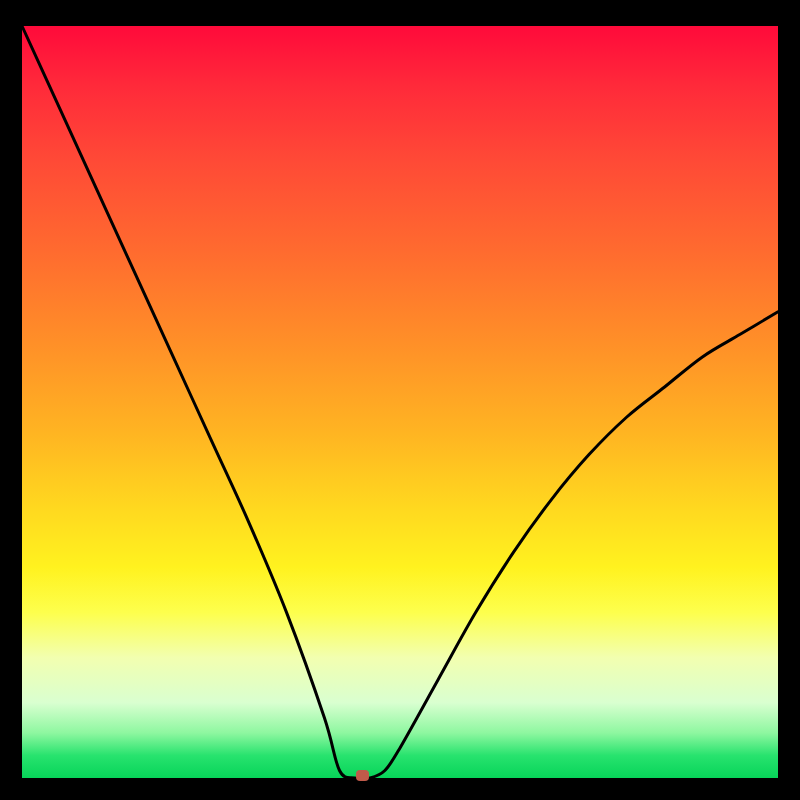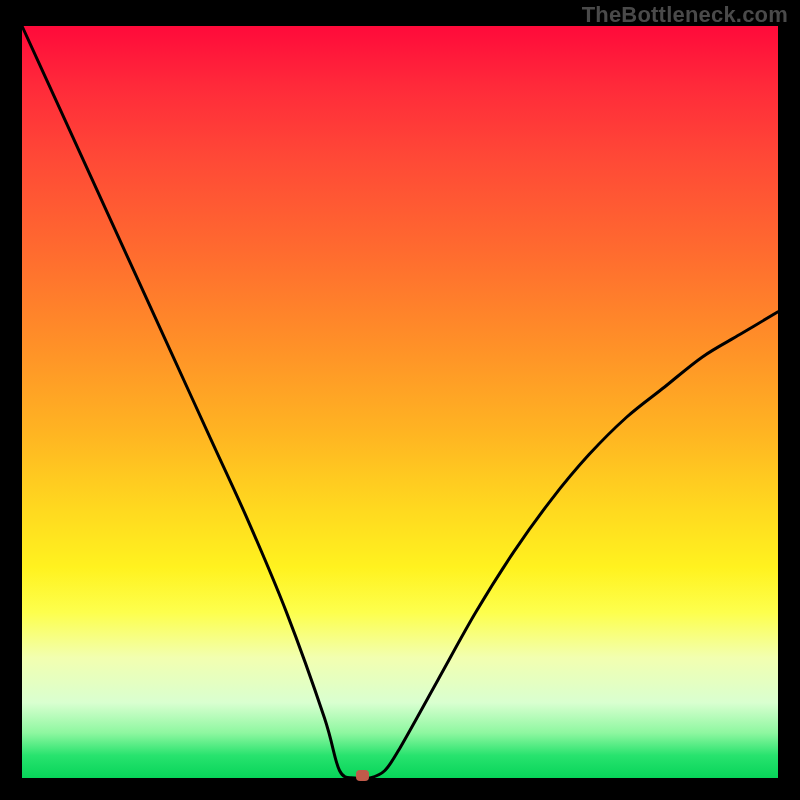--- a/index.html
+++ b/index.html
@@ -65,21 +65,20 @@
     width: 13px;
     height: 11px;
     border-radius: 4px;
     background: #c05a4a;
   }
 </style>
 </head>
 <body>
 
 <div class="frame">
-  <div class="watermark">TheBottleneck.com</div>
 
   <div class="plot-area">
     <svg class="curve" viewBox="0 0 756 752" preserveAspectRatio="none">
       <path id="curve-path" d="M 0.0 0.0 C 6.3 13.8, 25.2 55.1, 37.8 82.7 C 50.4 110.3, 63.0 137.9, 75.6 165.4 C 88.2 193.0, 100.8 220.6, 113.4 248.2 C 126.0 275.7, 138.6 303.3, 151.2 330.9 C 163.8 358.5, 176.4 386.0, 189.0 413.6 C 201.6 441.2, 214.2 467.5, 226.8 496.3 C 239.4 525.1, 252.0 554.0, 264.6 586.6 C 277.2 619.1, 293.6 665.5, 302.4 691.8 C 311.2 718.2, 312.5 734.5, 317.5 744.5 C 322.6 754.5, 327.6 750.7, 332.6 752.0 C 337.7 753.3, 342.7 753.3, 347.8 752.0 C 352.8 750.7, 357.8 749.5, 362.9 744.5 C 367.9 739.5, 369.2 737.0, 378.0 721.9 C 386.8 706.9, 403.2 676.8, 415.8 654.2 C 428.4 631.7, 441.0 607.9, 453.6 586.6 C 466.2 565.3, 478.8 545.2, 491.4 526.4 C 504.0 507.6, 516.6 490.1, 529.2 473.8 C 541.8 457.5, 554.4 442.4, 567.0 428.6 C 579.6 414.9, 592.2 402.3, 604.8 391.0 C 617.4 379.8, 630.0 371.0, 642.6 361.0 C 655.2 350.9, 667.8 339.7, 680.4 330.9 C 693.0 322.1, 705.6 315.8, 718.2 308.3 C 730.8 300.8, 749.7 289.5, 756.0 285.8" fill="none" stroke="#000" stroke-width="3" stroke-linecap="round" stroke-linejoin="round"></path>
     </svg>
     <div id="marker" class="marker" style="left: 334.2px; top: 744px; background: rgb(192, 90, 74);"></div>
   </div>
 </div>
 
 </body></html>

